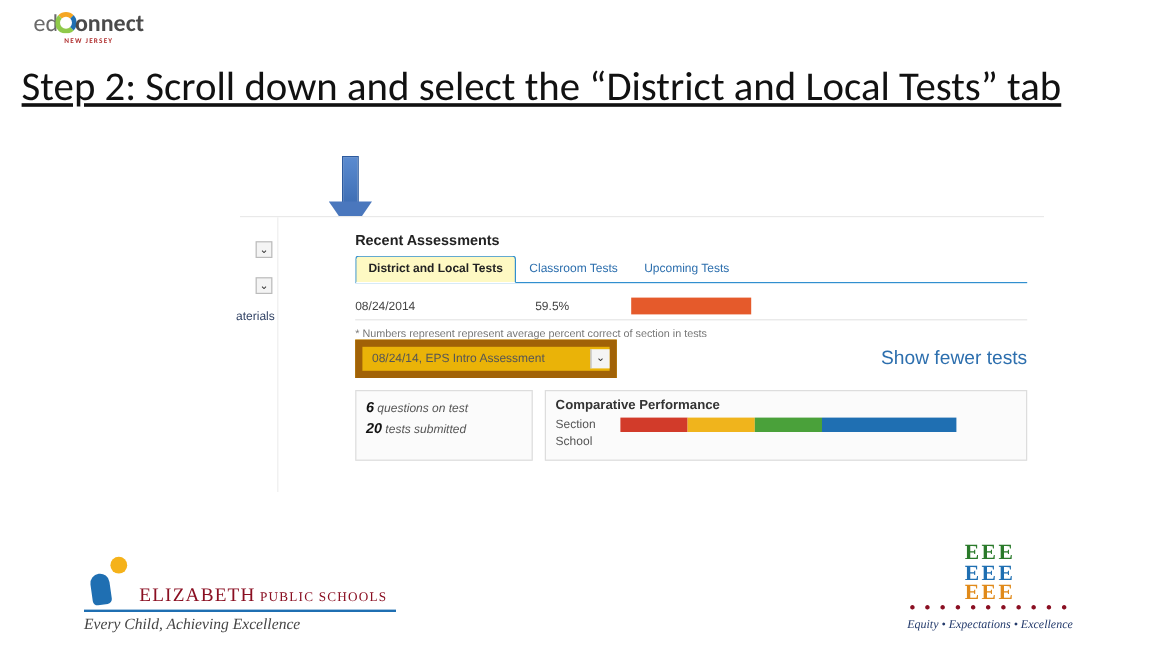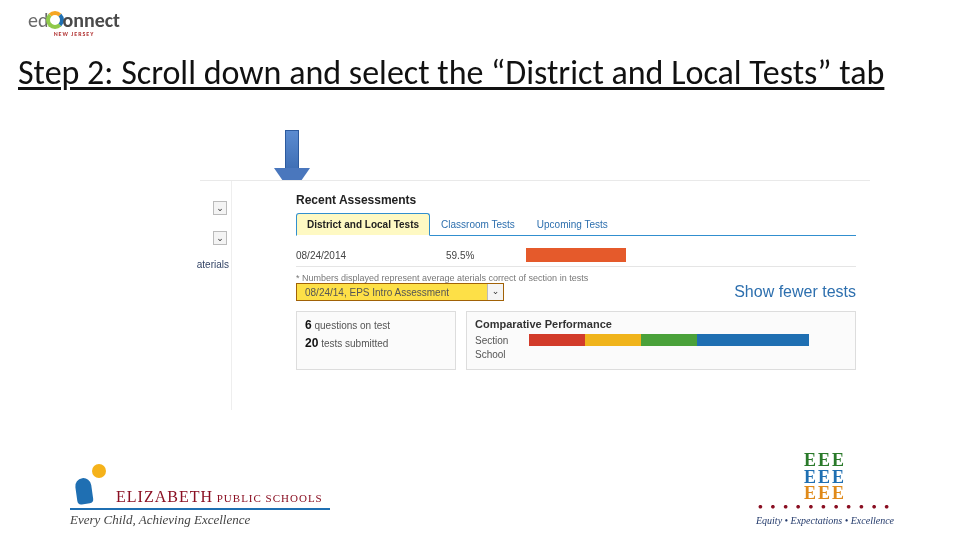--- a/index.html
+++ b/index.html
@@ -180,23 +180,23 @@
   .details-row {
     margin-left:46px;
     display:flex;
     align-items:center;
     width:560px;
     gap:10px;
   }
   .dd-box {
     display:flex;
     align-items:center;
-    border:1px solid #a16207;
-    height:18px;
-    background:#fde047;
+    border:6px solid #a16207;
+    height:32px;
+    background:#eab308;
   }
   .dd-box .txt { padding:0 8px; font-size:10px; color:#555; min-width:190px; }
   .dd-box .btn {
     width:16px; height:16px;
     border-left:1px solid #bbb;
     background:#f4f4f4;
     font-size:9px; line-height:14px; text-align:center;
   }
   .linkish {
     margin-left:auto;
@@ -209,21 +209,21 @@
     margin:10px 0 0 46px;
     display:flex;
     width:560px;
     gap:10px;
   }
   .card {
     border:1px solid #ddd;
     background:#fbfbfb;
     padding:6px 8px;
   }
-  .card.q { width:160px; font-size:10px; color:#555; }
+  .card.q { width:148px; font-size:10px; color:#555;font-style:italic; }
   .card.q b { color:#111; font-size:12px; }
   .card.cp { flex:1; }
   .card.cp .cp-title { font-weight:700; font-size:11px; margin-bottom:4px; }
   .cp-row { display:flex; align-items:center; gap:8px; font-size:10px; color:#555; margin-bottom:3px; }
   .cp-row .lab { width:46px; }
   .segbar { display:flex; height:12px; width:280px; }
   .segbar span:nth-child(1){flex:1;background:#d23b2a;}
   .segbar span:nth-child(2){flex:1;background:#f0b41c;}
   .segbar span:nth-child(3){flex:1;background:#4aa13a;}
   .segbar span:nth-child(4){flex:2;background:#1f6fb2;}
@@ -328,21 +328,21 @@
       <div class="tab">Classroom Tests</div>
       <div class="tab">Upcoming Tests</div>
     </div>
 
     <div class="row-data">
       <span class="date">08/24/2014</span>
       <span class="pct">59.5%</span>
       <span class="bar"></span>
     </div>
     <div class="hr"></div>
-    <div class="note">* Numbers displayed represent average aterials correct of section in tests</div>
+    <div class="note">* Numbers represent represent average percent correct of section in tests</div>
 
 
     <div class="details-row">
       <div class="dd-box">
         <span class="txt">08/24/14, EPS Intro Assessment</span>
         <span class="btn">⌄</span>
       </div>
       <span class="linkish">Show fewer tests</span>
     </div>
 

